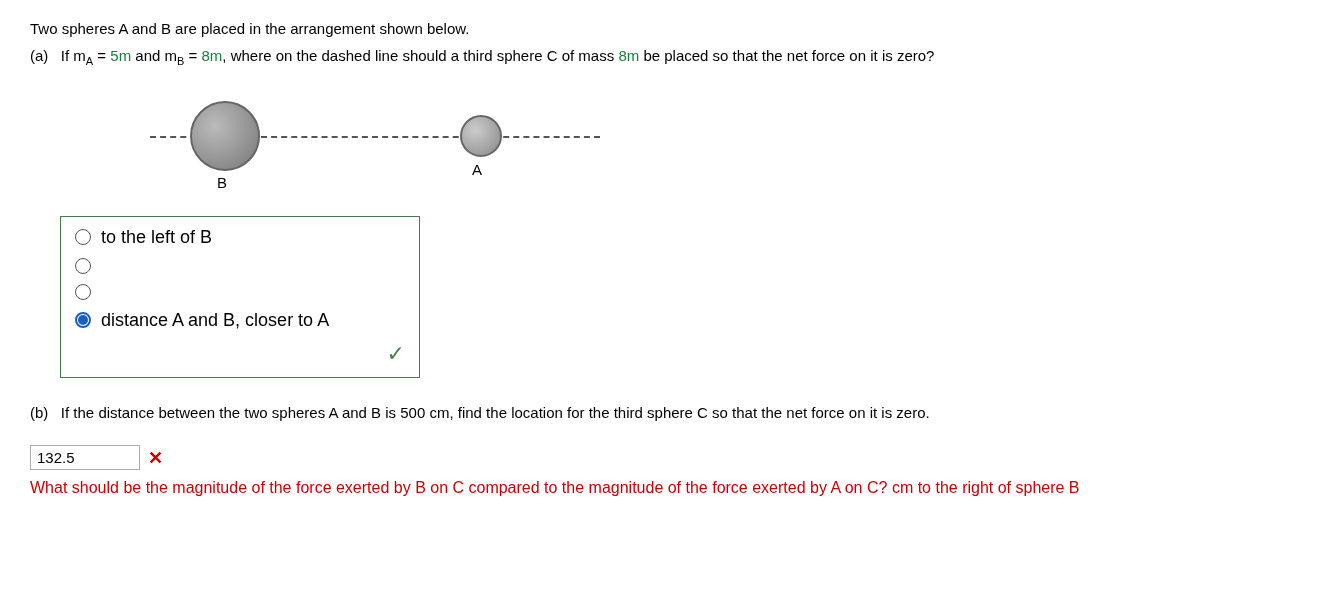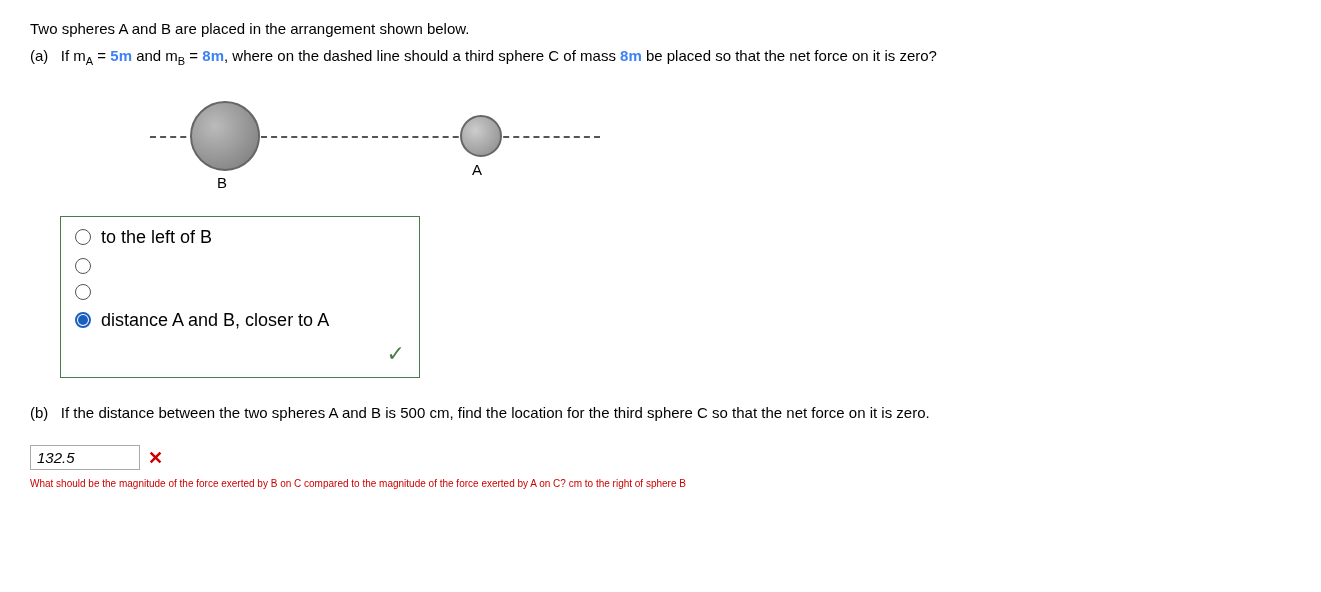--- a/index.html
+++ b/index.html
@@ -14,21 +14,21 @@
     }
     .intro-text {
       margin-bottom: 8px;
       font-size: 15px;
     }
     .part-a-question {
       margin-bottom: 16px;
       font-size: 15px;
       line-height: 1.5;
     }
-    .red { color: #3b82f6; font-weight: bold; }
+    .red { color: #15803d; }
     .diagram-area {
       display: flex;
       align-items: center;
       margin-left: 120px;
       margin-bottom: 20px;
       position: relative;
       height: 110px;
     }
     .sphere-b {
       width: 70px;
@@ -127,30 +127,29 @@
       align-items: center;
       gap: 8px;
       margin-bottom: 6px;
     }
     .answer-input {
       border: 1px solid #aaa;
       padding: 3px 6px;
       font-size: 15px;
       width: 110px;
       color: #000;
-      font-style: italic;
     }
     .x-mark {
       color: #cc0000;
       font-size: 18px;
       font-weight: bold;
     }
     .feedback-text {
       color: #cc0000;
-      font-size: 10px;
+      font-size: 16px;
       line-height: 1.5;
     }
     sub {
       font-size: 11px;
     }
   </style>
 </head>
 <body>
 
 <p class="intro-text">Two spheres A and B are placed in the arrangement shown below.</p>

